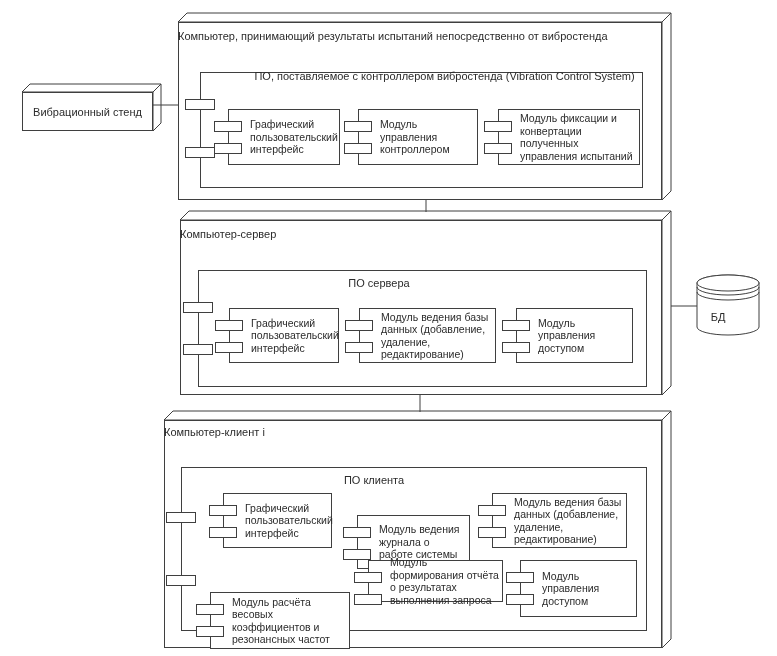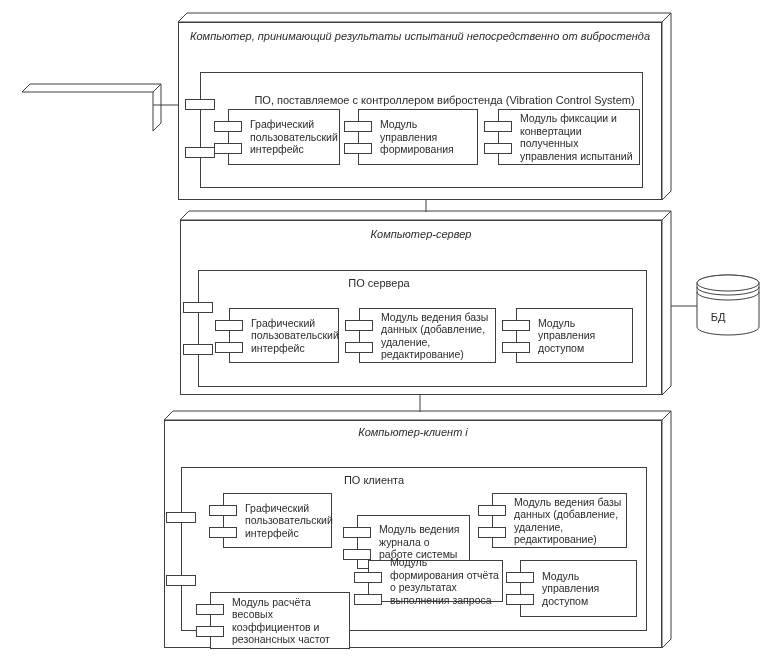--- a/index.html
+++ b/index.html
@@ -11,21 +11,21 @@
     position:relative;width:777px;height:656px;background:#ffffff;
     font-family:"Liberation Sans", sans-serif;color:var(--text);
     overflow:hidden;
   }
   .wire-layer{position:absolute;left:0;top:0;z-index:0;}
   .face{
     position:absolute;border:1px solid var(--line);background:#ffffff;
     box-sizing:border-box;z-index:1;
   }
   .node-title{
-    position:absolute;z-index:2;text-align:center;font-size:11px;line-height:13px;font-style:italic;
+    position:absolute;z-index:2;font-size:11px;line-height:13px;
   }
   .inner{
     position:absolute;border:1px solid var(--line);background:#ffffff;
     box-sizing:border-box;z-index:2;
   }
   .inner-title{
     position:absolute;z-index:3;text-align:center;font-size:11px;line-height:13px;
   }
   .comp{
     position:absolute;border:1px solid var(--line);background:#ffffff;
@@ -81,41 +81,44 @@
     </g>
 
     <g fill="#ffffff" stroke="#3f3f3f" stroke-width="1">
       <path d="M 697 283 A 31 8 0 0 1 759 283 L 759 327 A 31 8 0 0 1 697 327 Z"></path>
       <ellipse cx="728" cy="283" rx="31" ry="8"></ellipse>
       <path fill="none" d="M 697 287 A 31 8 0 0 0 759 287"></path>
       <path fill="none" d="M 697 292 A 31 8 0 0 0 759 292"></path>
     </g>
   </svg>
 
+  <div class="stand-face" style="left:22px;top:92px;width:131px;height:39px">
+    <span>Вибрационный стенд</span>
+  </div>
 
   <div class="db-label" style="left:697px;top:311px;width:42px">БД</div>
 
   <div class="face" style="left:178px;top:22px;width:484px;height:178px"></div>
   <div class="node-title" style="left:178px;top:30px;width:484px">Компьютер, принимающий результаты испытаний непосредственно от вибростенда</div>
 
   <div class="inner" style="left:200px;top:72px;width:443px;height:116px"></div>
-  <div class="inner-title" style="left:200px;top:94px;width:489px">ПО, поставляемое с контроллером вибростенда (Vibration Control System)</div>
+  <div class="inner-title" style="left:200px;top:70px;width:489px">ПО, поставляемое с контроллером вибростенда (Vibration Control System)</div>
 
   <span class="eport" style="left:185px;top:99px"></span>
   <span class="eport" style="left:185px;top:147px"></span>
 
   <div class="comp" style="left:228px;top:109px;width:112px;height:56px">
     <span class="port p1"></span>
     <span class="port p2"></span>
     <div class="lbl">Графический пользовательский интерфейс</div>
   </div>
   <div class="comp" style="left:358px;top:109px;width:120px;height:56px">
     <span class="port p1"></span>
     <span class="port p2"></span>
-    <div class="lbl">Модуль управления формирования</div>
+    <div class="lbl">Модуль управления контроллером</div>
   </div>
   <div class="comp" style="left:498px;top:109px;width:142px;height:56px">
     <span class="port p1"></span>
     <span class="port p2"></span>
     <div class="lbl">Модуль фиксации и конвертации полученных управления испытаний</div>
   </div>
 
   <div class="face" style="left:180px;top:220px;width:482px;height:175px"></div>
   <div class="node-title" style="left:180px;top:228px;width:482px">Компьютер-сервер</div>
 

